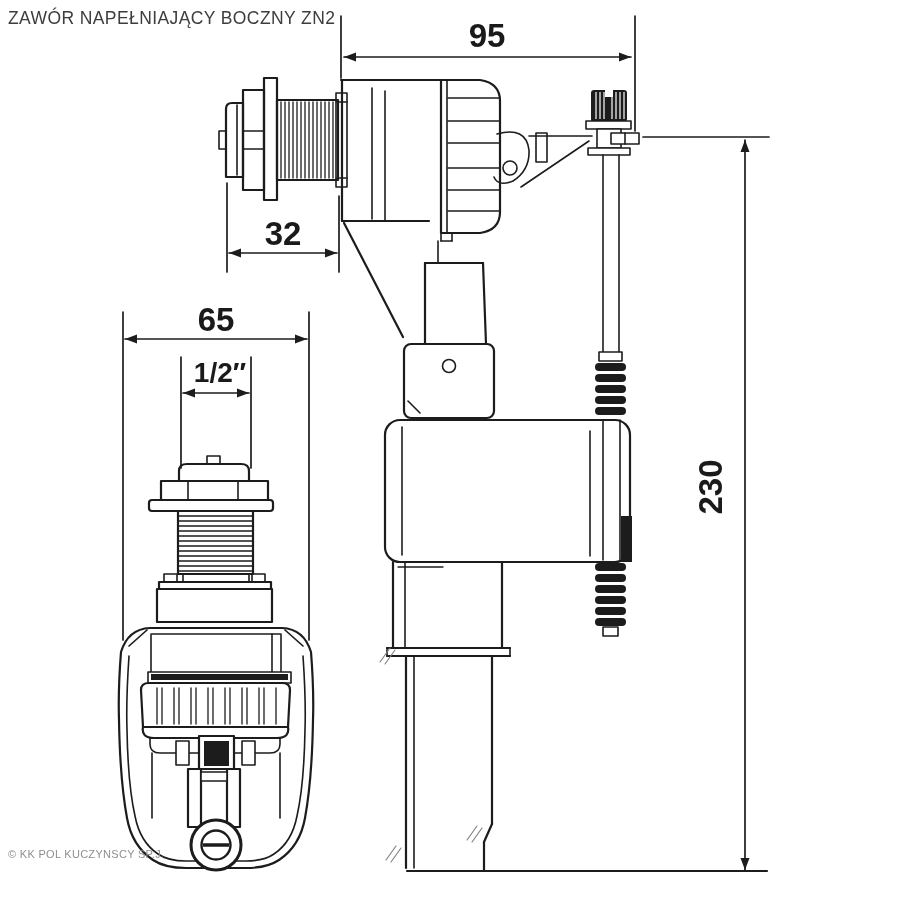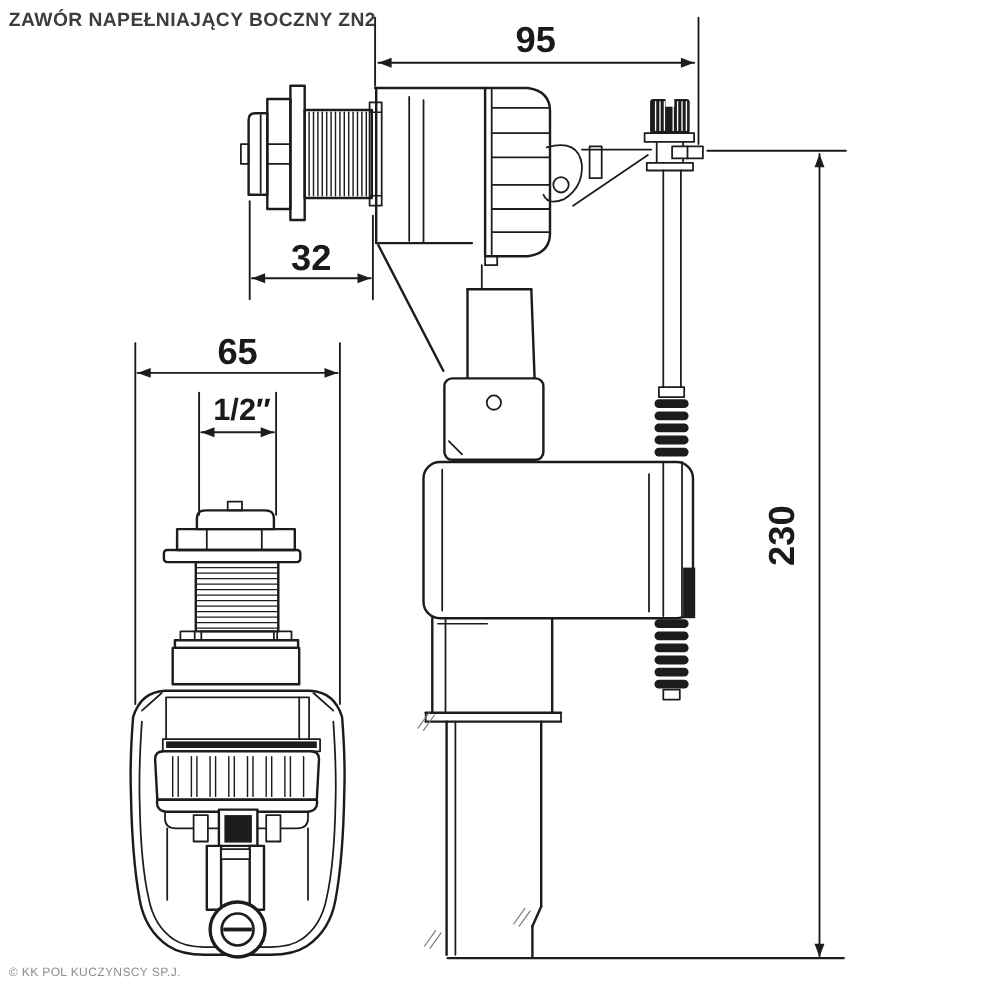--- a/index.html
+++ b/index.html
@@ -1,18 +1,18 @@
 <!DOCTYPE html>
 <html><head>
 <meta charset="utf-8">
 <style>
   html,body{margin:0;padding:0;background:#ffffff;}
   body{width:900px;height:900px;position:relative;font-family:"Liberation Sans",sans-serif;overflow:hidden;}
-  .title{position:absolute;left:8px;top:8px;font-size:17.5px;font-weight:700;letter-spacing:.4px;color:#3d3d3d;}
-  .copyright{position:absolute;left:8px;top:878px;font-size:11px;color:#8f8f8f;letter-spacing:.3px;}
+  .title{position:absolute;left:8px;top:8px;font-size:17.5px;font-weight:400;letter-spacing:.4px;color:#3d3d3d;}
+  .copyright{position:absolute;left:8px;top:848px;font-size:11px;color:#8f8f8f;letter-spacing:.3px;}
   svg{position:absolute;left:0;top:0;}
   .ln{fill:none;stroke:#1c1c1c;stroke-width:2.2;stroke-linecap:round;stroke-linejoin:round;}
   .m{fill:none;stroke:#1c1c1c;stroke-width:1.6;stroke-linecap:round;stroke-linejoin:round;}
   .t{fill:none;stroke:#1c1c1c;stroke-width:1.3;stroke-linecap:round;}
   .dim{fill:none;stroke:#1c1c1c;stroke-width:1.7;stroke-linecap:round;}
   .arr{fill:#1c1c1c;stroke:none;}
   .dk{fill:#1c1c1c;stroke:none;}
   .wh{fill:#ffffff;}
   .hatch{fill:none;stroke:#7d7d7d;stroke-width:1.1;stroke-linecap:round;}
   .dimtxt{font-family:"Liberation Sans",sans-serif;font-size:33px;font-weight:600;fill:#1a1a1a;text-anchor:middle;}

